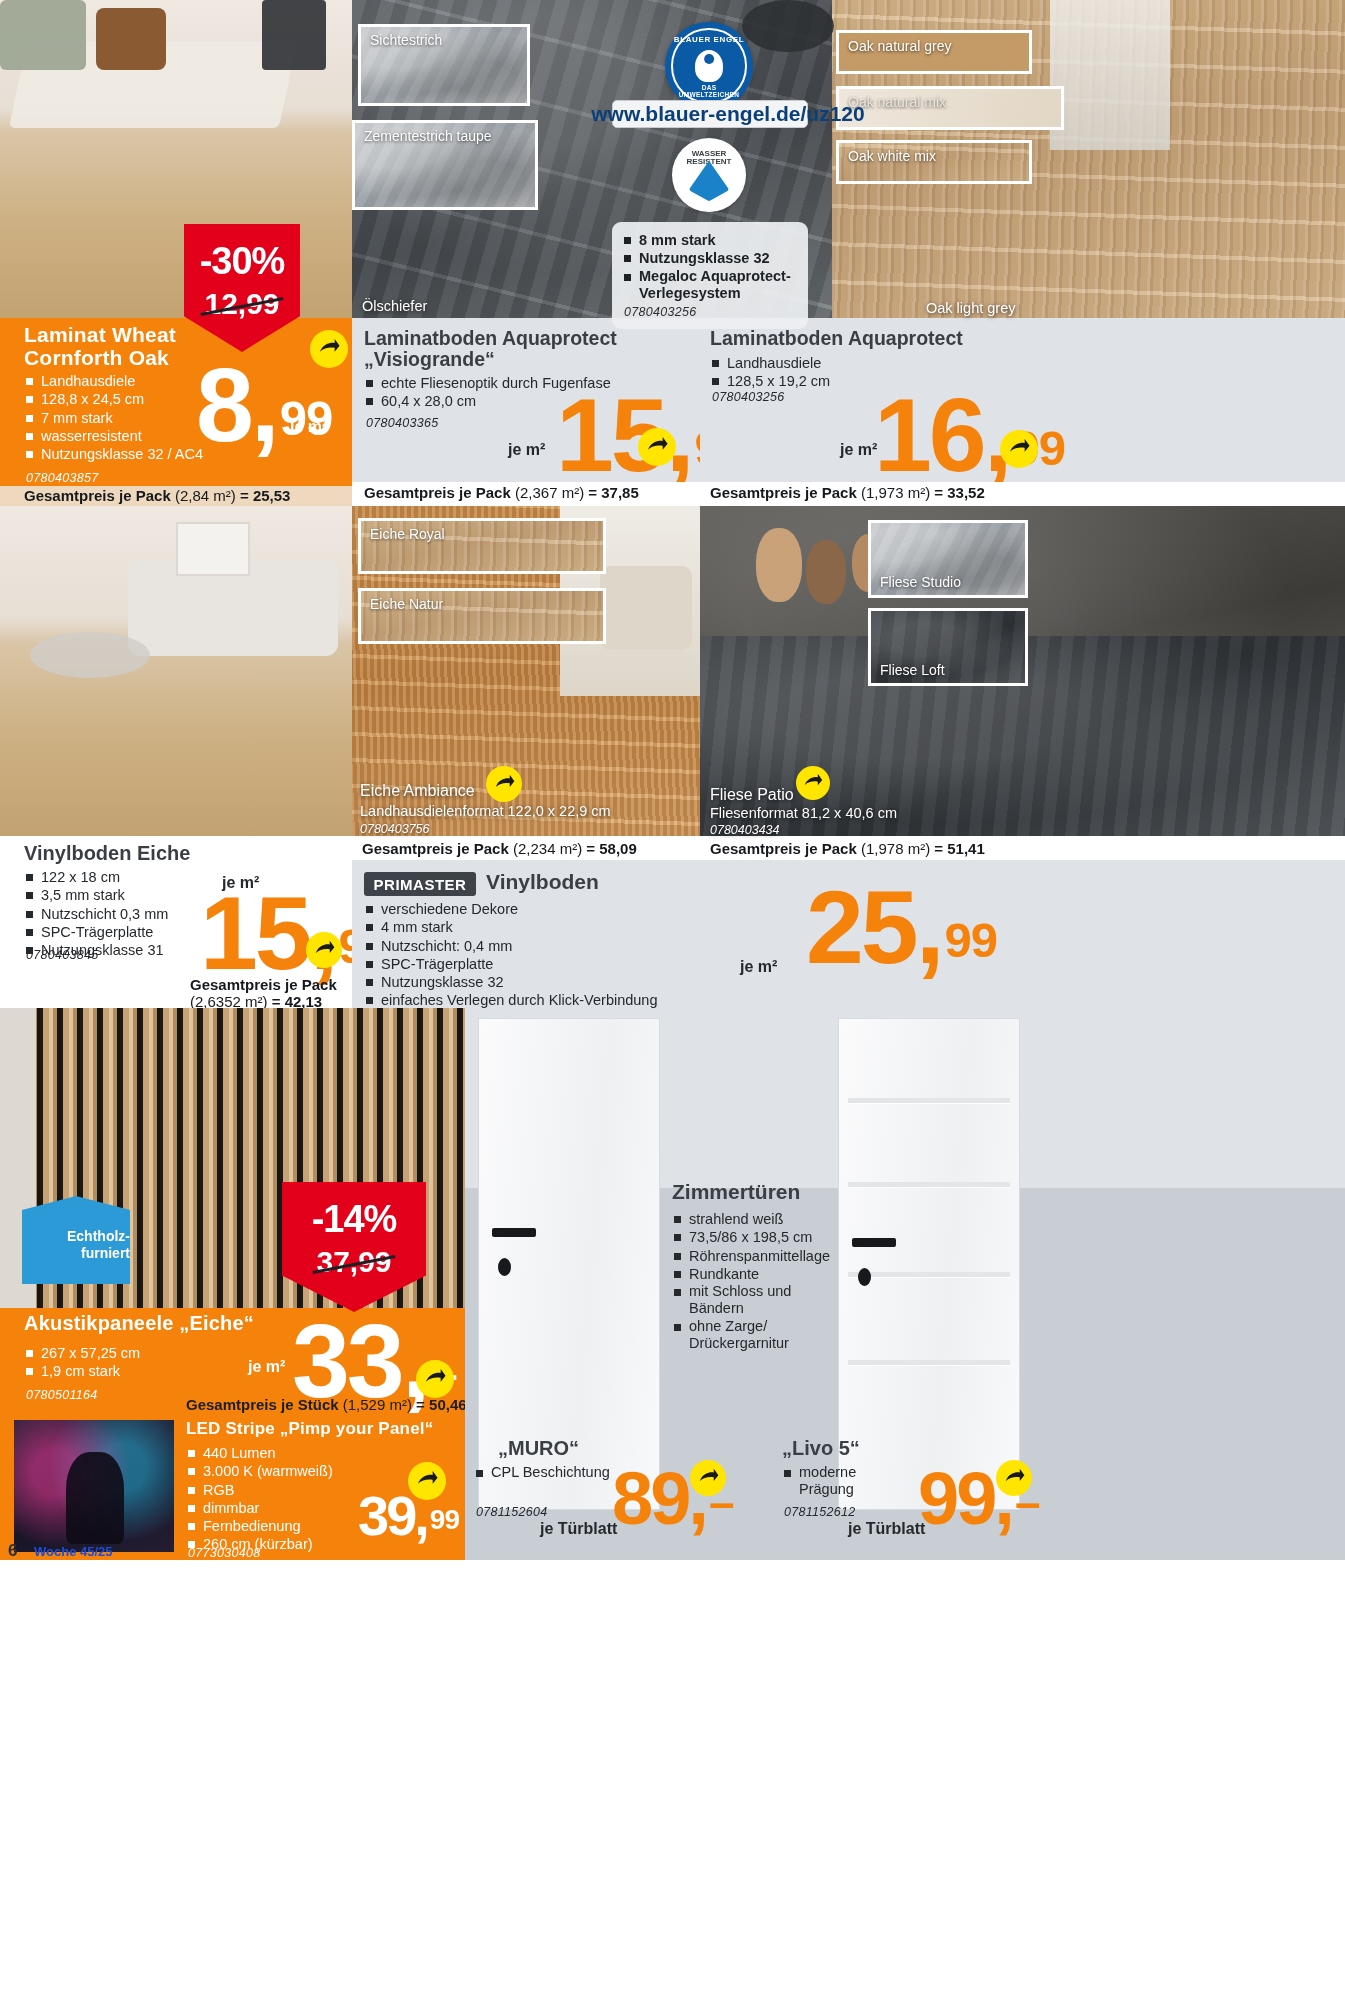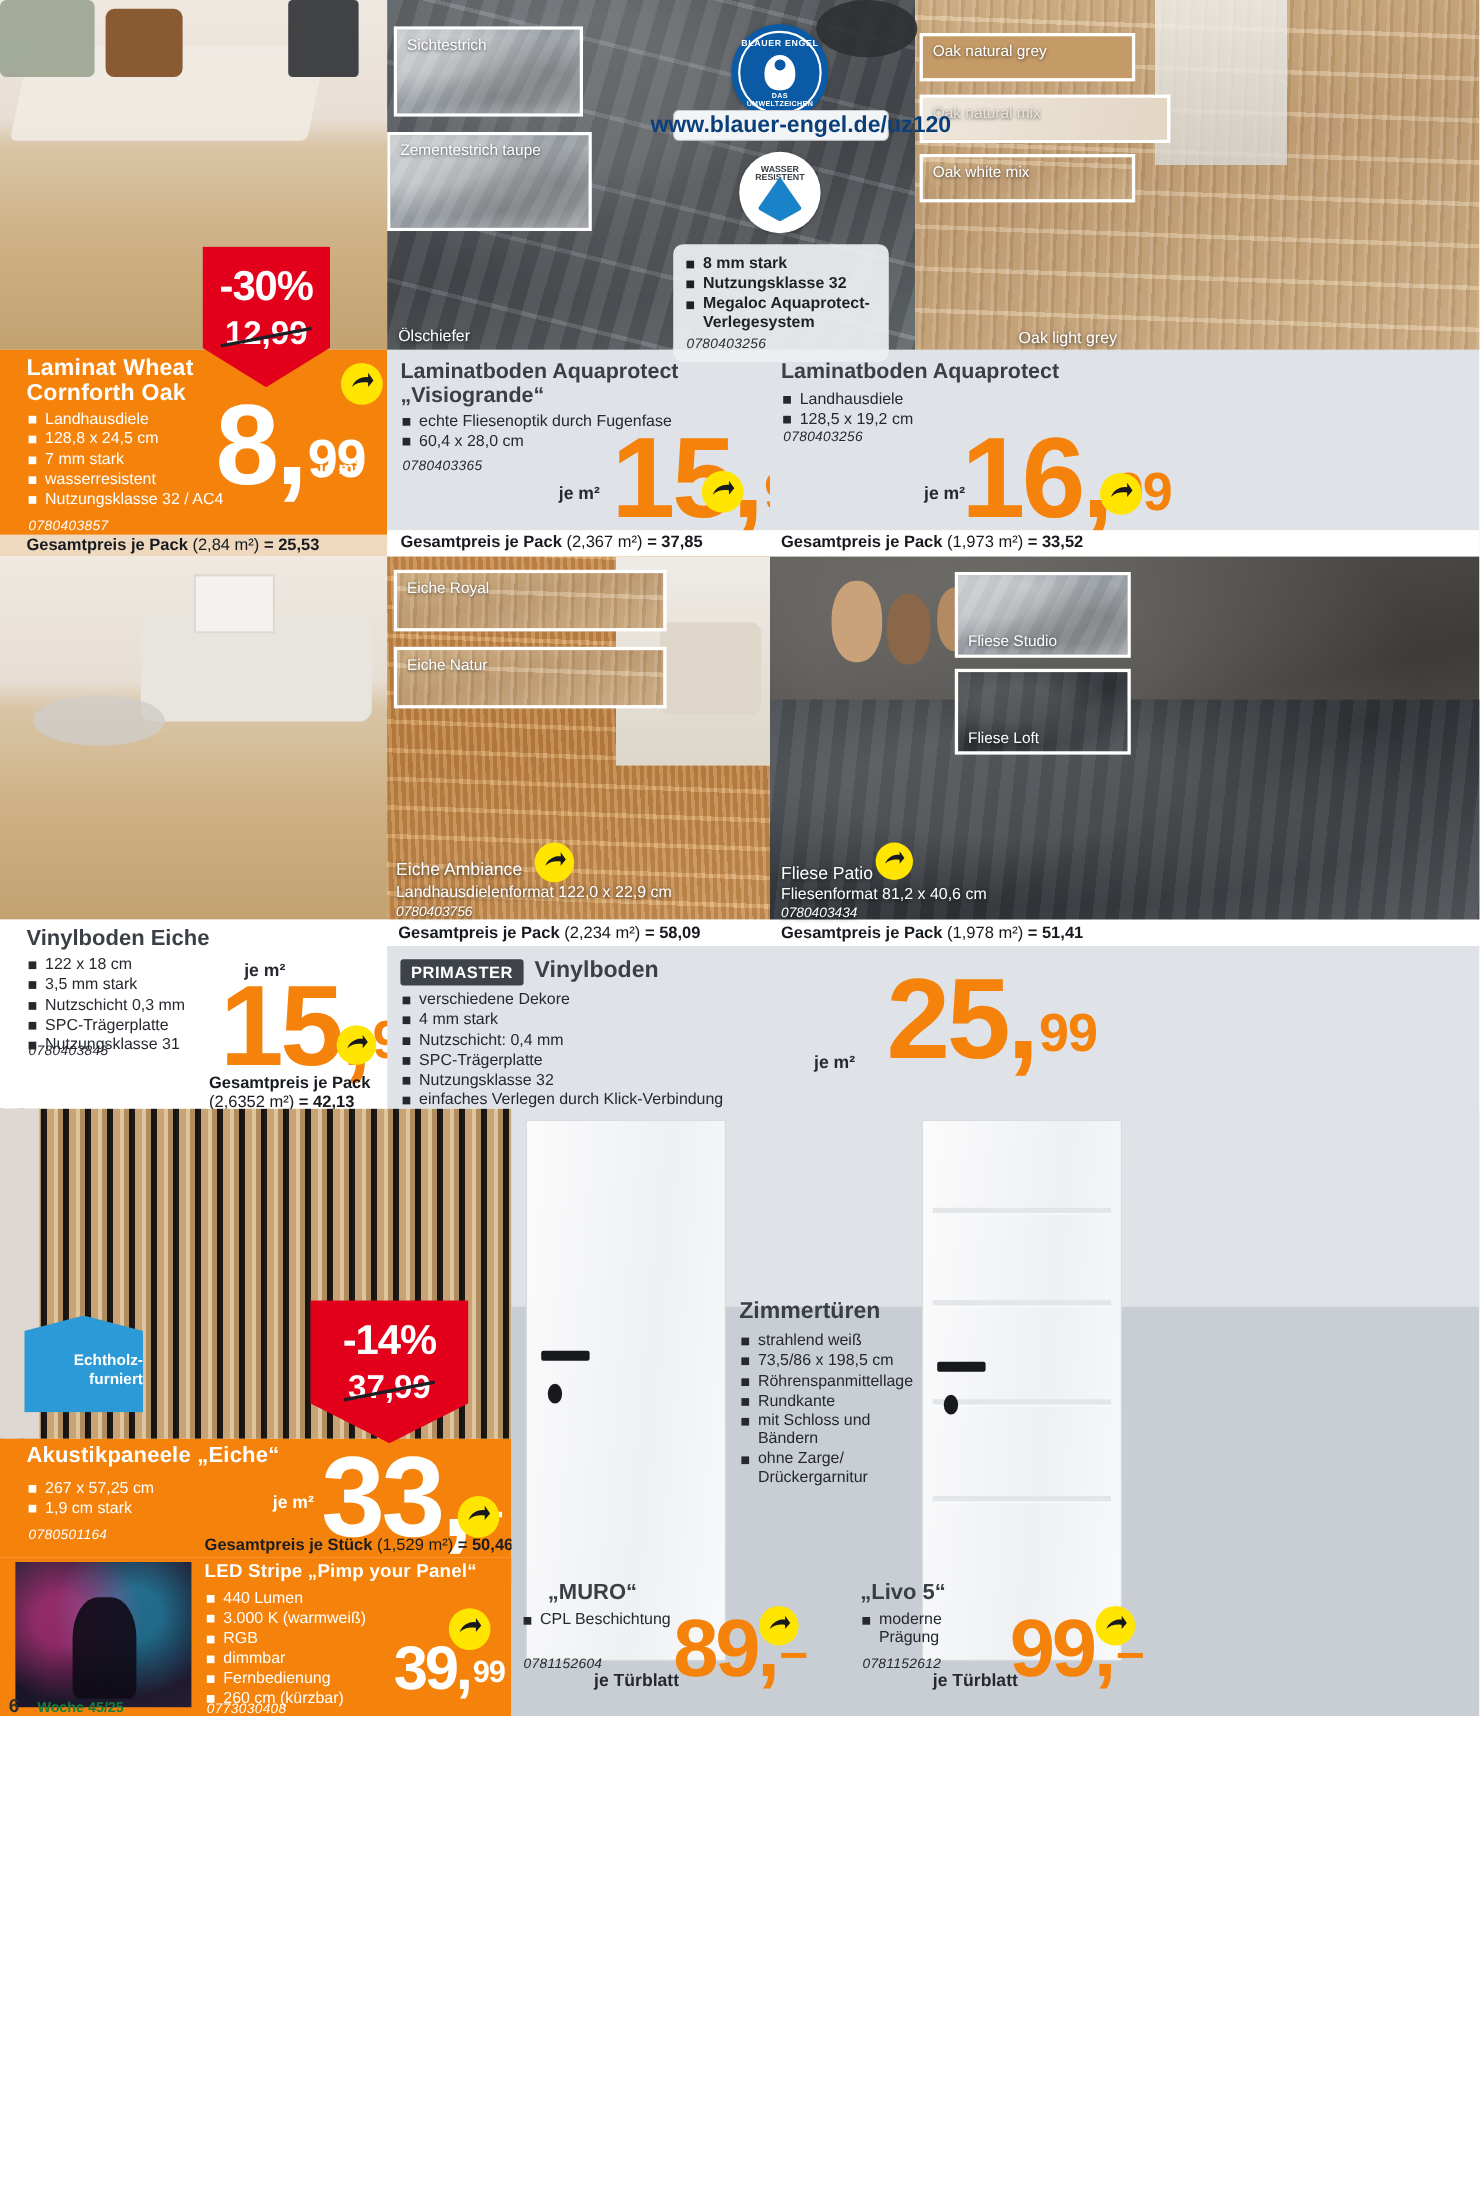--- a/index.html
+++ b/index.html
@@ -189,21 +189,21 @@
 
   
   .pm-logo {
     position: absolute; background: #3d4349; color: #fff; border-radius: 3px;
     display: flex; align-items: center; justify-content: center;
     font-weight: bold; letter-spacing: .5px; z-index: 8;
   }
 
   
   .pg-num { font-weight: bold; color: #2b2f34; }
-  .week { font-weight: bold; color: #15803d; }
+  .week { font-weight: bold; color: #1d4ed8; }
 
   
   .door-panel { position: absolute; background: linear-gradient(95deg,#fbfbfc 0%,#eef0f2 60%,#f8f9fa 100%);
                 border: 1px solid #d7dbdf; }
   .door-handle { position: absolute; background: #17191c; border-radius: 2px; }
   .door-groove { position: absolute; background: #e3e6e9; height: 5px; box-shadow: 0 1px 0 #fff; }
 </style>
 </head>
 <body>
 

